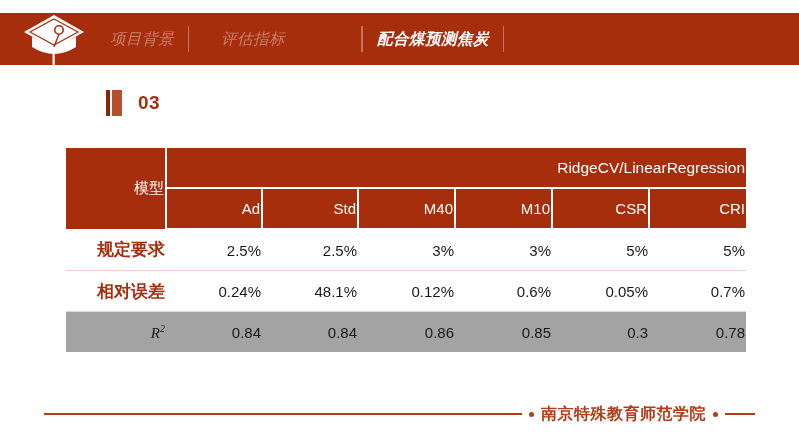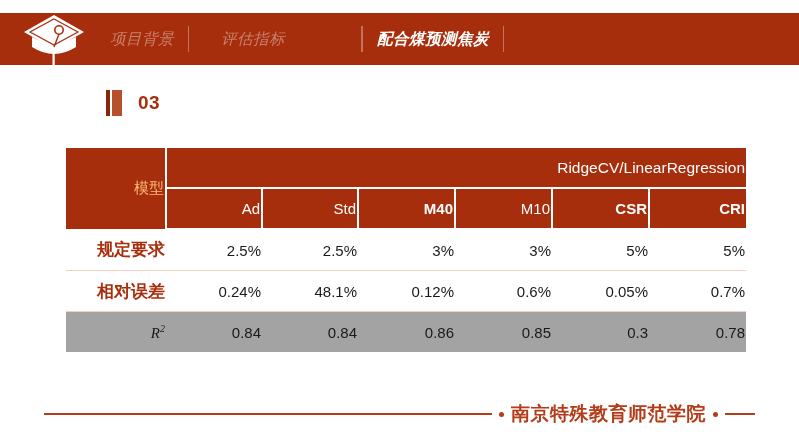--- a/index.html
+++ b/index.html
@@ -109,40 +109,40 @@
   }
   
   .hcell {
     background: #a72e0d;
     color: #ffffff;
     border-left: 2px solid #ffffff;
     border-bottom: 2px solid #ffffff;
   }
   .model-cell {
     background: #a72e0d;
-    color: #fdba74;
+    color: #ffffff;
     font-size: 15px;
     font-weight: bold;
     height: 74px;
     width: 100px;
     border-left: none;
     border-bottom: none;
   }
   .group-cell {
     font-size: 15.5px;
     font-weight: bold;
     height: 37px;
     border-left: 2px solid #ffffff;
     border-bottom: 2px solid #ffffff;
   }
   .sub-cell {
     height: 37px;
     font-size: 15px;
   }
-  .sub-cell.bold { font-weight: bold; }
+  .sub-cell.bold { font-weight: normal; }
 
   
   tr.body-row td {
     height: 38px;
     background: #ffffff;
     font-size: 15px;
     color: #1a1a1a;
     border-bottom: 1.5px solid #f3cfc4;
   }
   tr.body-row td.rowlabel {
@@ -184,21 +184,21 @@
   }
   .foot-dot {
     width: 5px;
     height: 5px;
     border-radius: 50%;
     background: #b33c19;
     margin: 0 7px;
     flex: none;
   }
   .foot-text {
-    font-size: 19px;
+    font-size: 16px;
     font-weight: bold;
     color: #b33c19;
     white-space: nowrap;
     letter-spacing: 0.5px;
     flex: none;
   }
   .foot-line-short {
     height: 2px;
     background: #b33c19;
     width: 30px;

